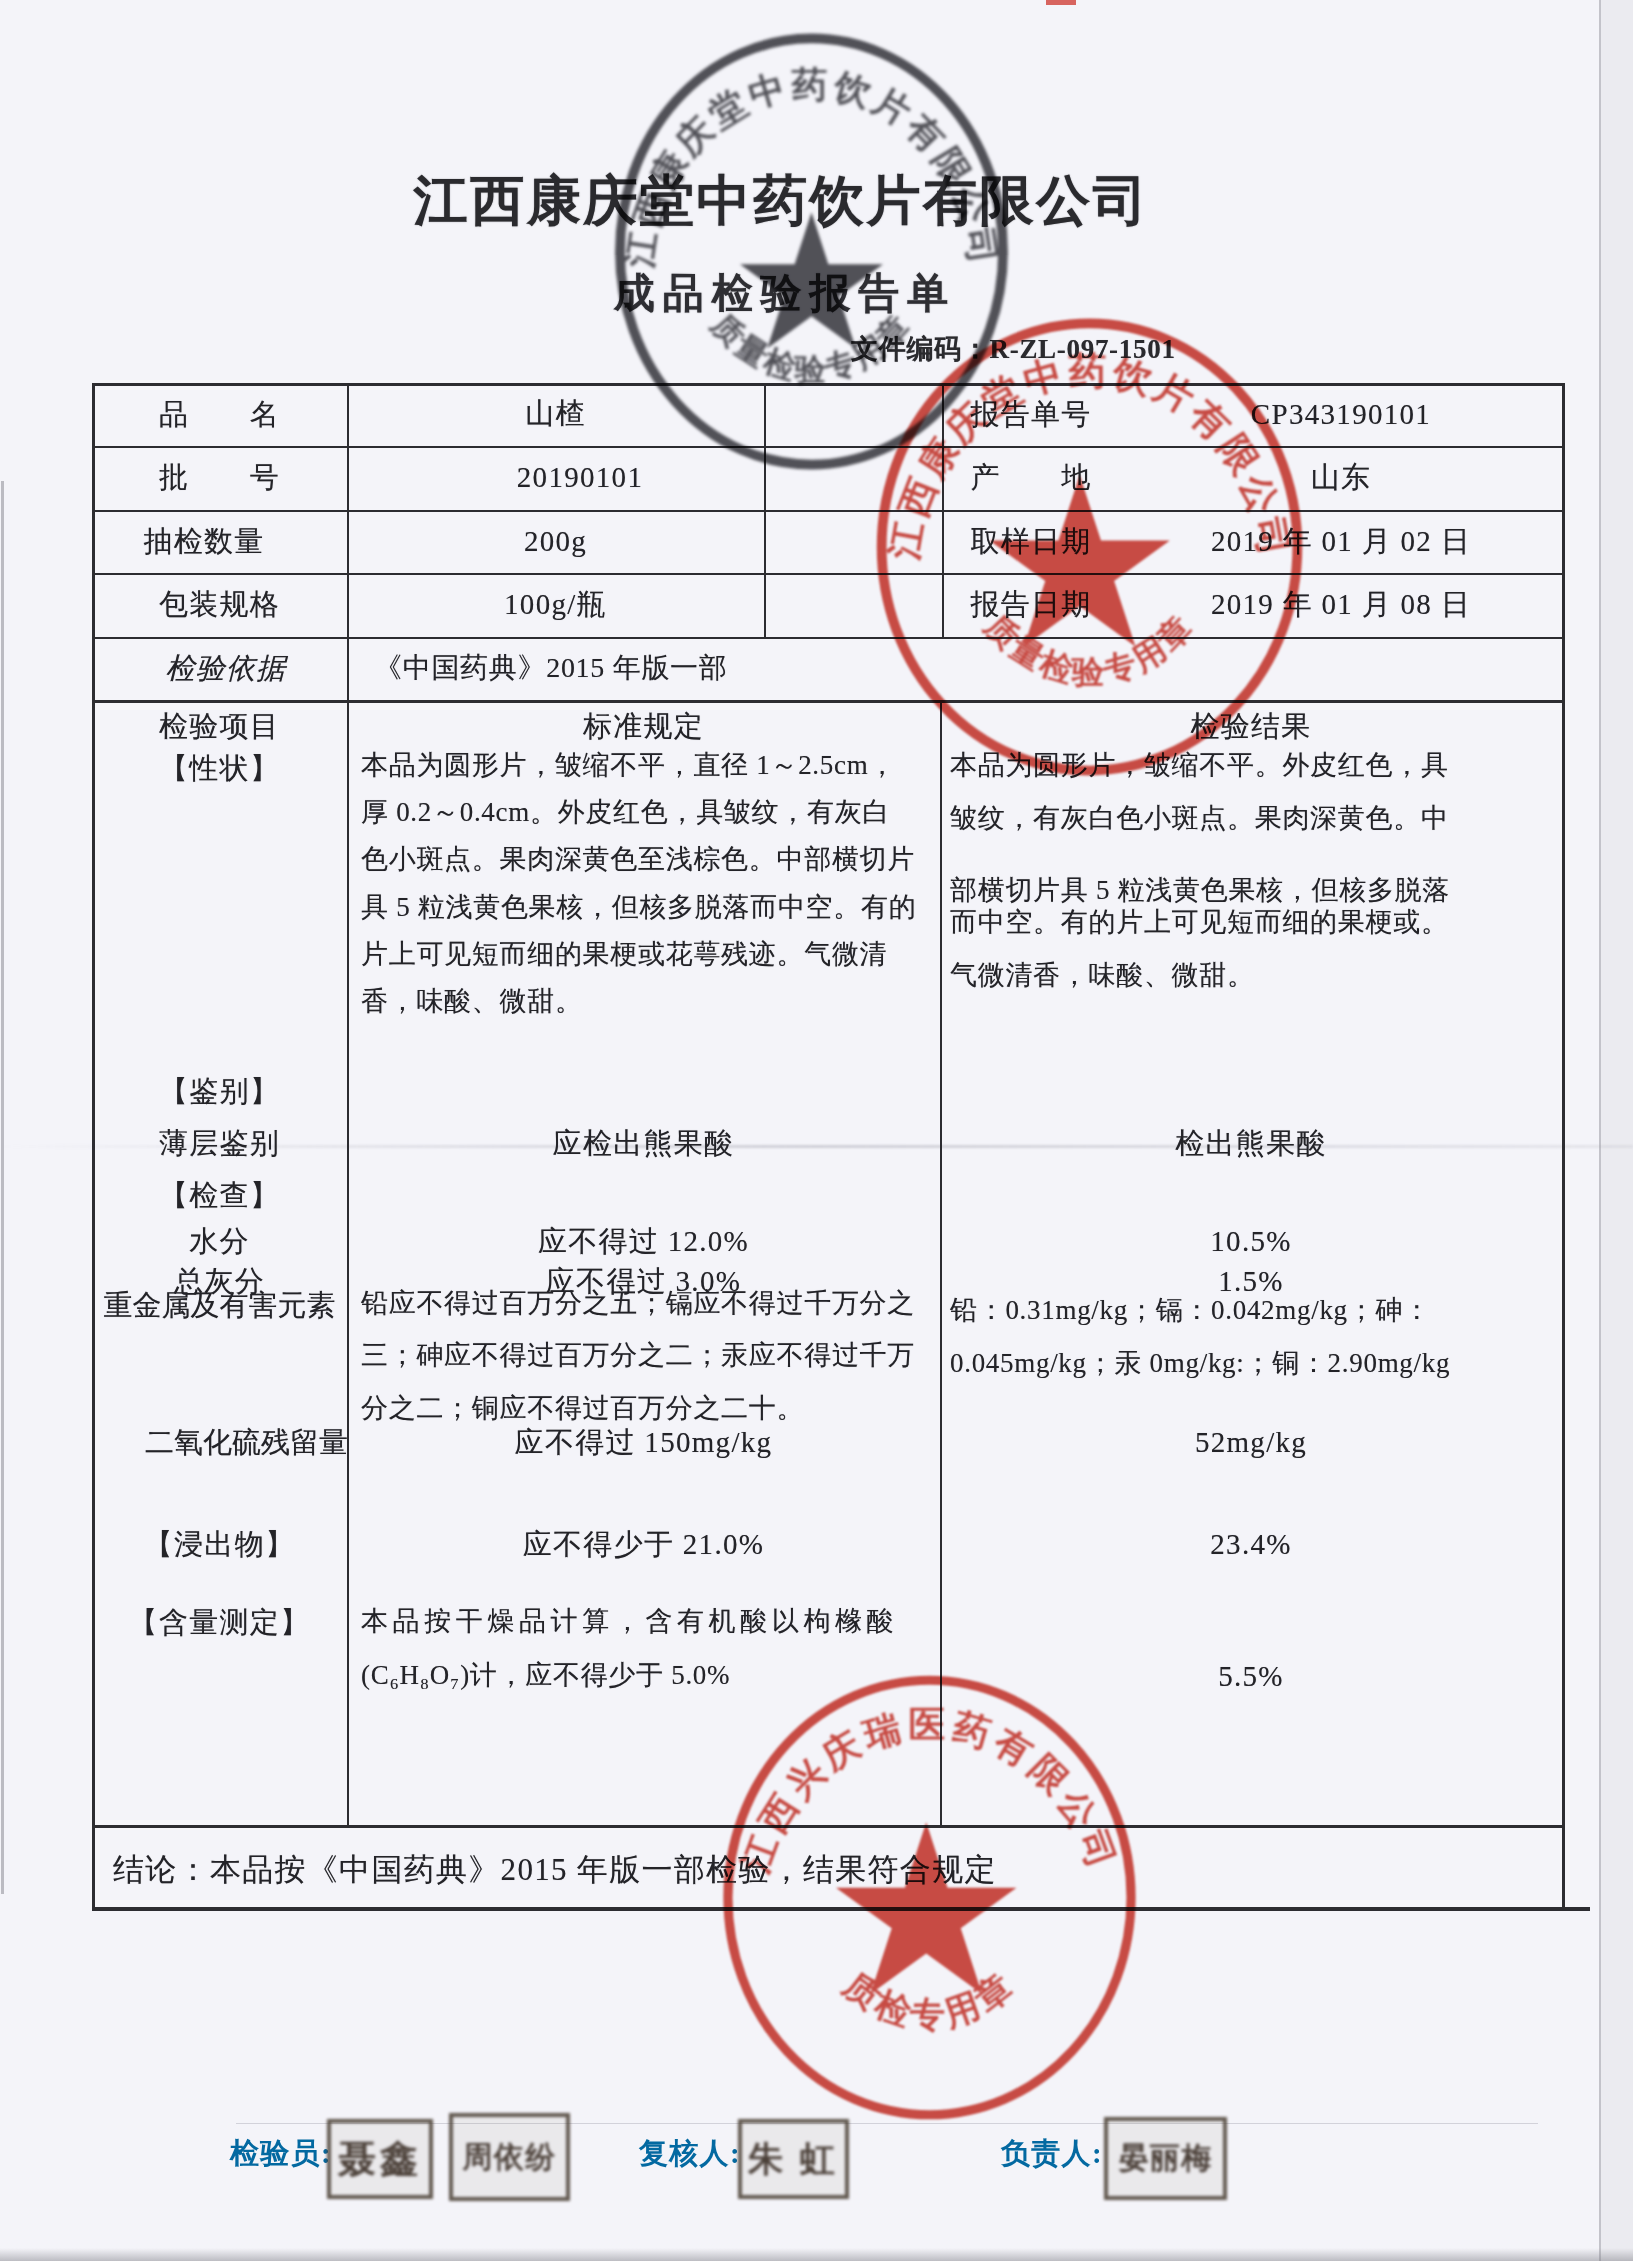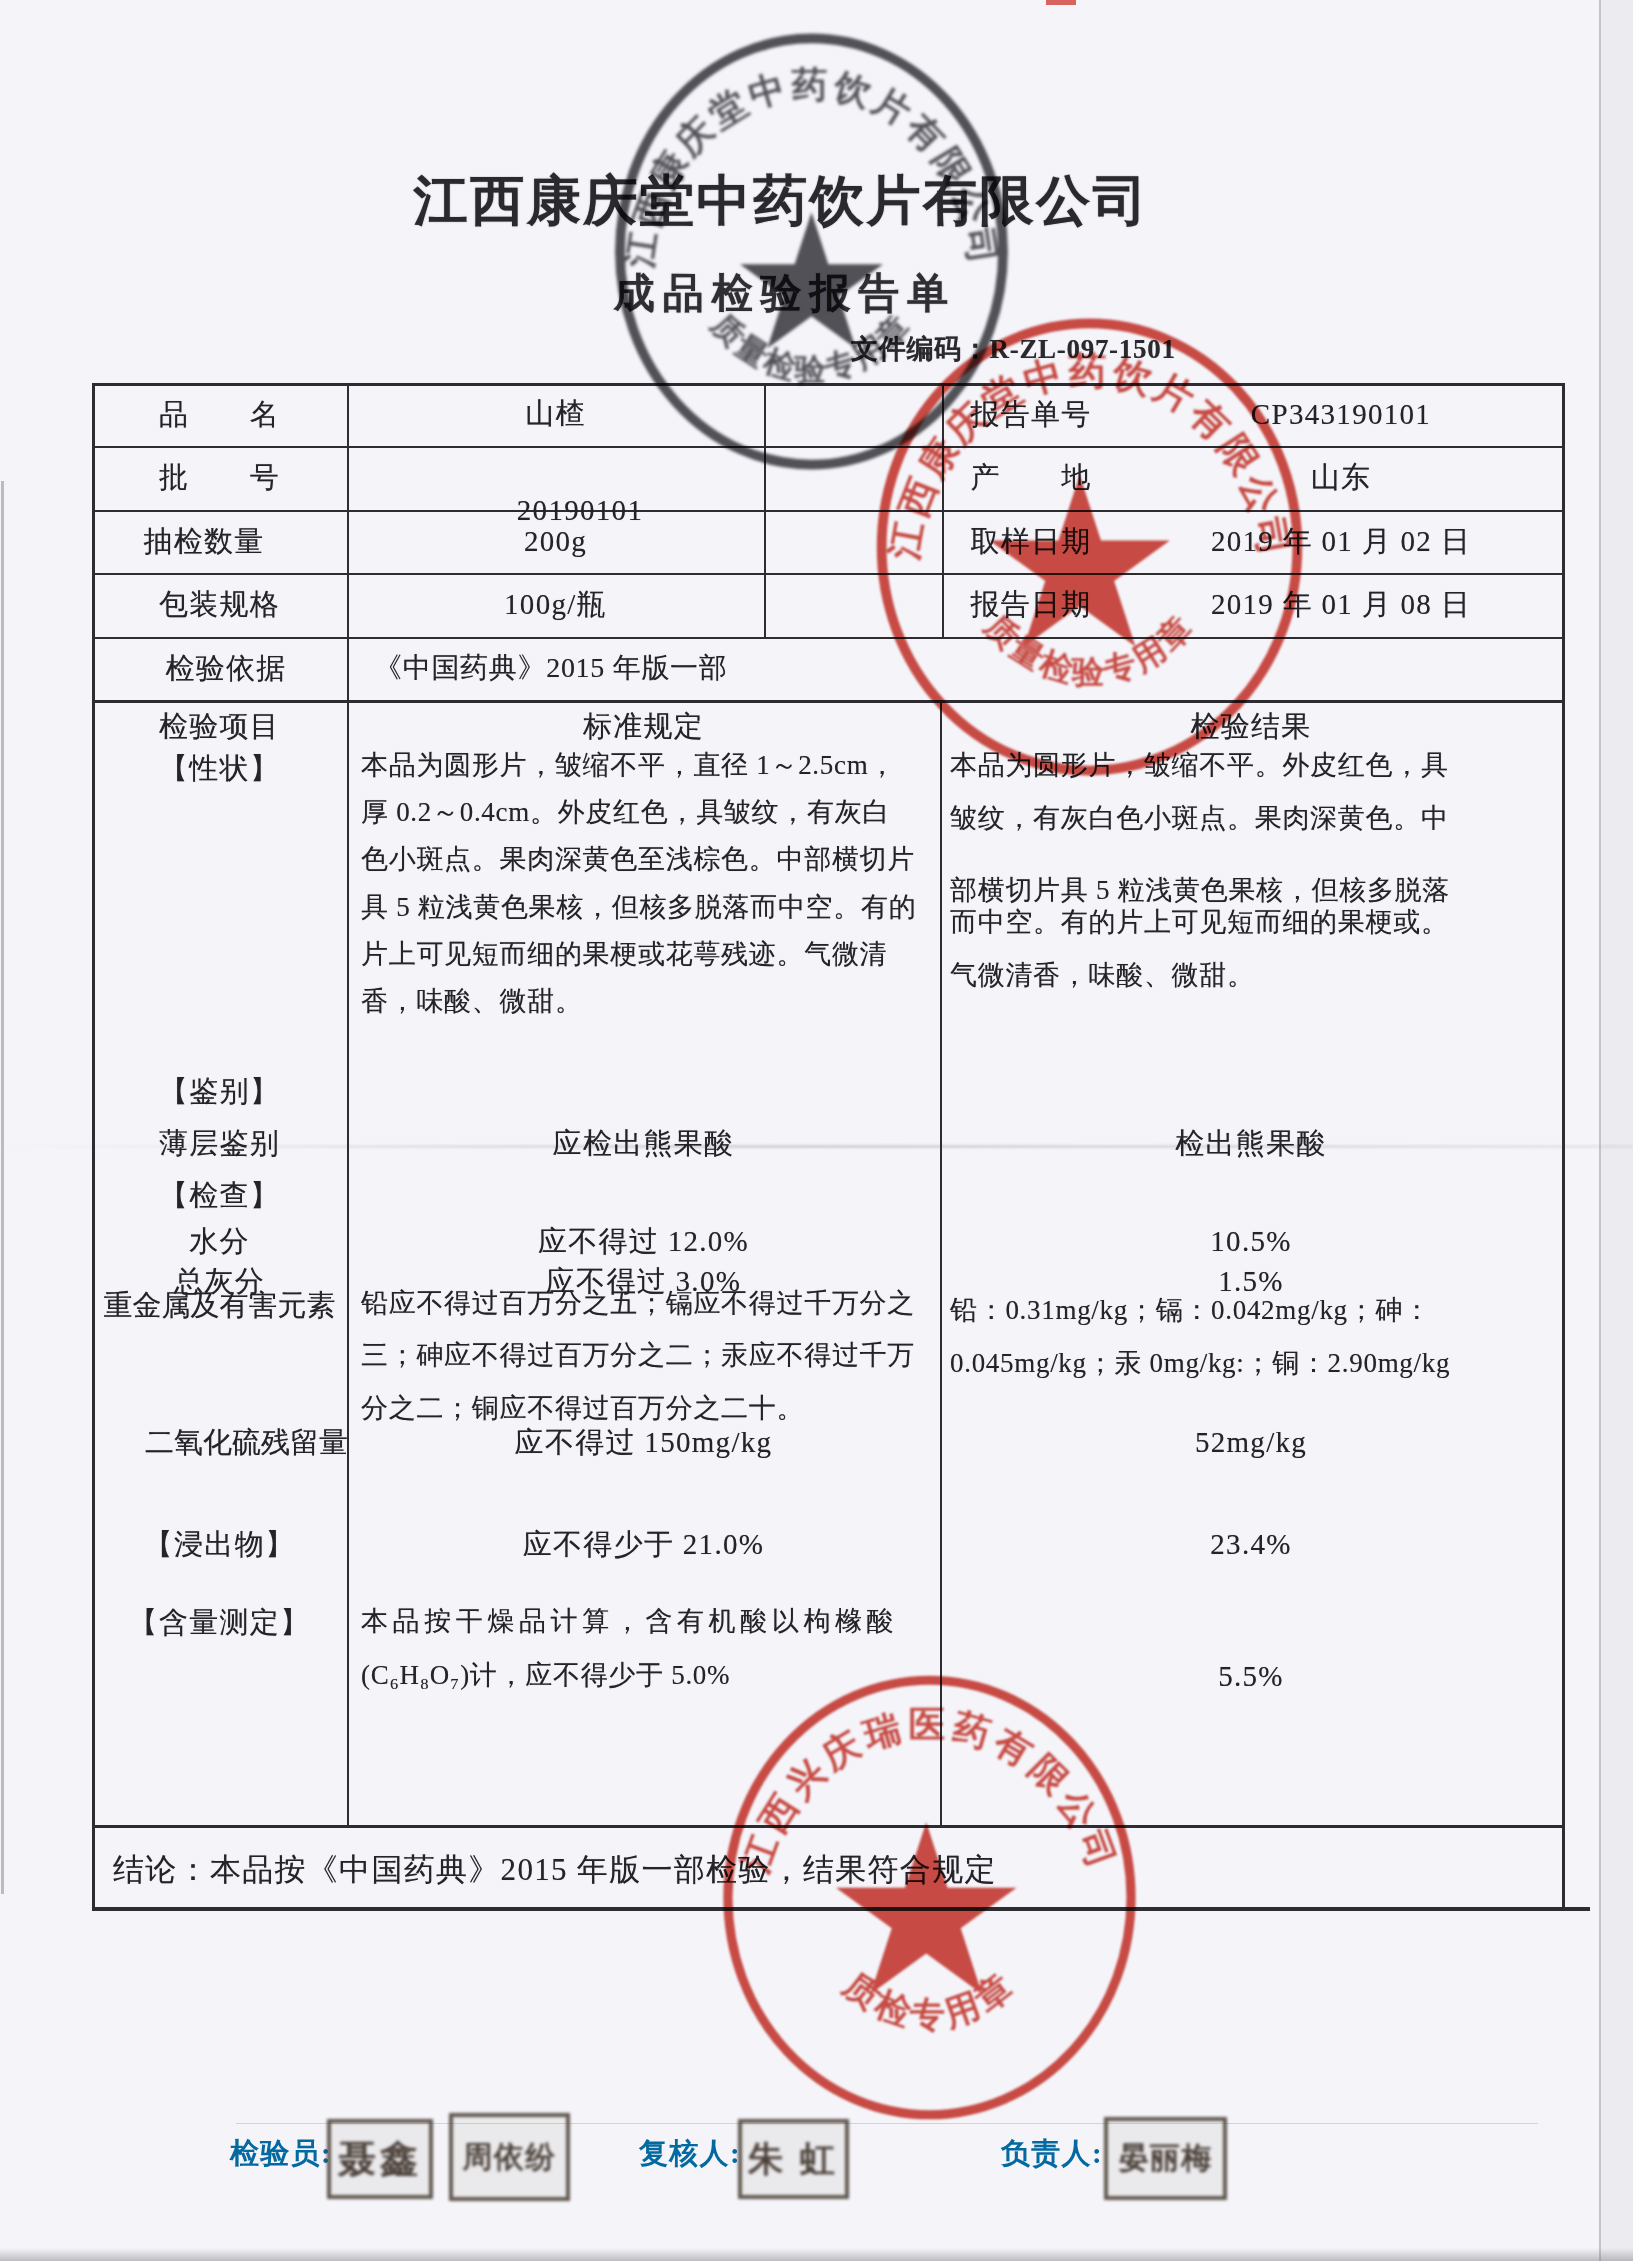--- a/index.html
+++ b/index.html
@@ -90,35 +90,35 @@
   <div class="vline" style="left:764px;top:383px;width:2px;height:256px;"></div>
   <div class="vline" style="left:942px;top:383px;width:2px;height:256px;"></div>
   <div class="vline" style="left:940px;top:700px;width:2px;height:1127px;"></div>
 
   <div class="cell" style="left:92px;top:383px;width:255px;height:63px;">品　　名</div>
   <div class="cell" style="left:347px;top:382px;width:417px;height:63px;">山楂</div>
   <div class="cell" style="left:942px;top:383px;width:178px;height:63px;">报告单号</div>
   <div class="cell" style="left:1120px;top:383px;width:442px;height:63px;">CP343190101</div>
 
   <div class="cell" style="left:92px;top:446px;width:255px;height:63px;">批　　号</div>
-  <div class="cell" style="left:347px;top:446px;width:466px;height:63px;margin-top:33px;">20190101</div>
+  <div class="cell" style="left:347px;top:446px;width:466px;height:63px;">20190101</div>
   <div class="cell" style="left:942px;top:446px;width:178px;height:63px;">产　　地</div>
   <div class="cell" style="left:1120px;top:446px;width:442px;height:63px;">山东</div>
 
   <div class="cell" style="left:92px;top:510px;width:224px;height:63px;">抽检数量</div>
   <div class="cell" style="left:347px;top:510px;width:417px;height:63px;">200g</div>
   <div class="cell" style="left:942px;top:510px;width:178px;height:63px;">取样日期</div>
   <div class="cell" style="left:1120px;top:510px;width:442px;height:63px;">2019 年 01 月 02 日</div>
 
   <div class="cell" style="left:92px;top:573px;width:255px;height:63px;">包装规格</div>
   <div class="cell" style="left:347px;top:573px;width:417px;height:63px;">100g/瓶</div>
   <div class="cell" style="left:942px;top:573px;width:178px;height:63px;">报告日期</div>
   <div class="cell" style="left:1120px;top:573px;width:442px;height:63px;">2019 年 01 月 08 日</div>
 
-  <div class="cell" style="left:92px;top:637px;width:268px;height:63px;">检验依据</div>
+  <div class="cell" style="left:92px;top:637px;width:268px;height:63px;font-style:italic;">检验依据</div>
   <div class="ltext" style="left:374px;top:649px;font-size:28px;font-family:Liberation Serif, serif;">《中国药典》2015 年版一部</div>
 
   <div class="cell" style="left:92px;top:703px;width:255px;height:47px;">检验项目</div>
   <div class="cell" style="left:347px;top:703px;width:593px;height:47px;">标准规定</div>
   <div class="cell" style="left:940px;top:703px;width:622px;height:47px;">检验结果</div>
 
   <div class="cell" style="left:92px;top:749px;width:255px;height:39px;">【性状】</div>
   <div class="ltext" style="left:361px;top:747px;">本品为圆形片，皱缩不平，直径 1～2.5cm，</div>
   <div class="ltext" style="left:361px;top:794px;">厚 0.2～0.4cm。外皮红色，具皱纹，有灰白</div>
   <div class="ltext" style="left:361px;top:841px;">色小斑点。果肉深黄色至浅棕色。中部横切片</div>

